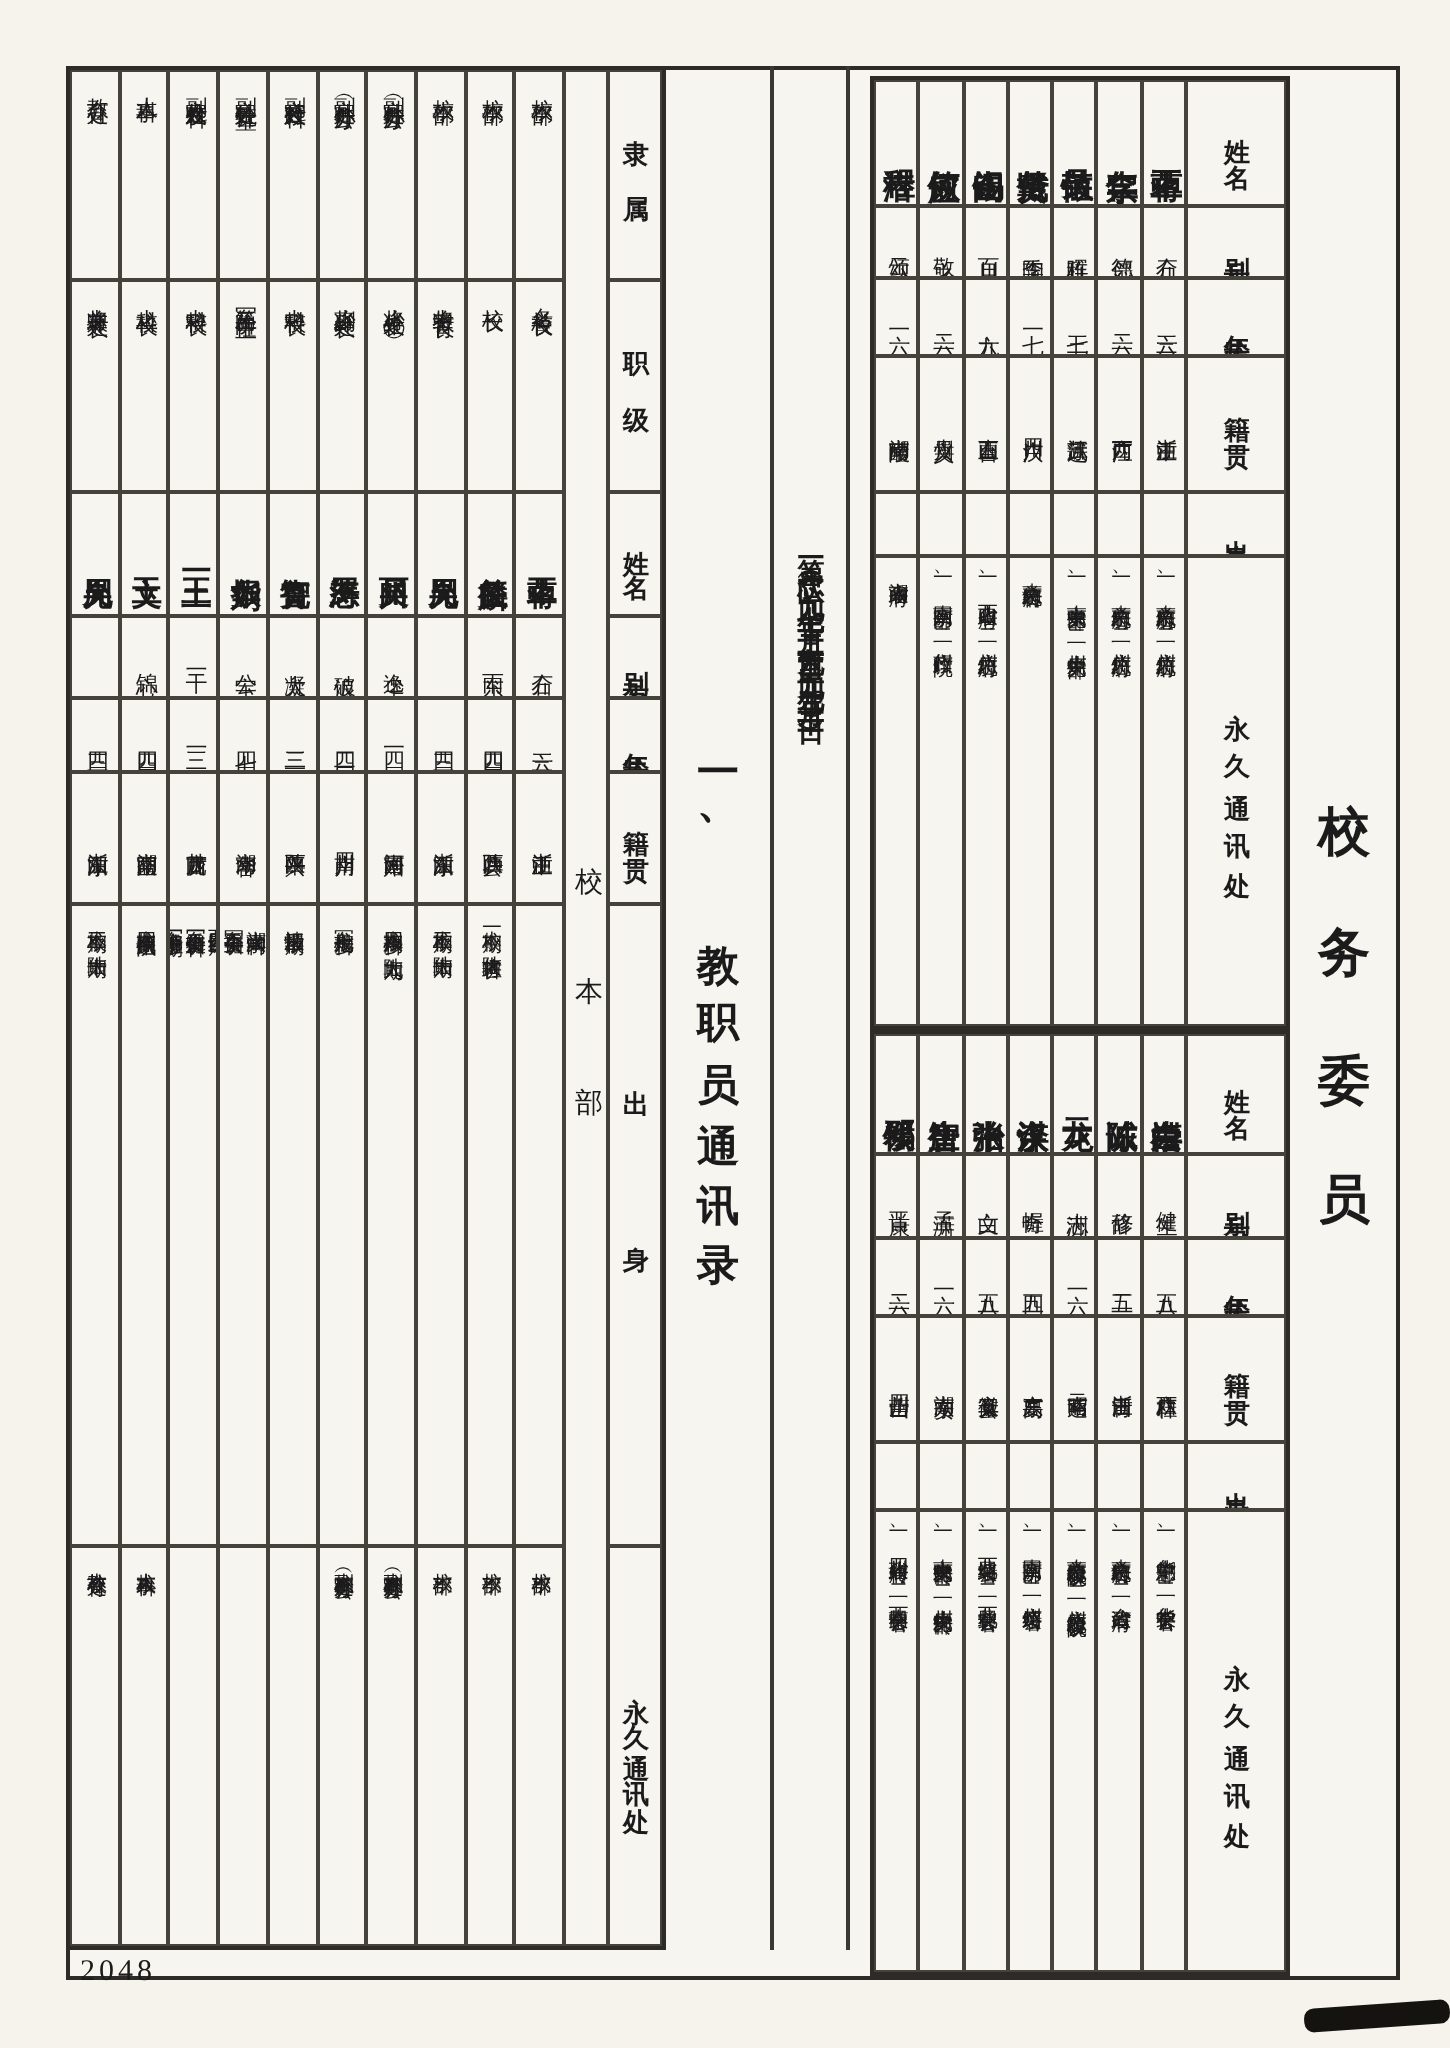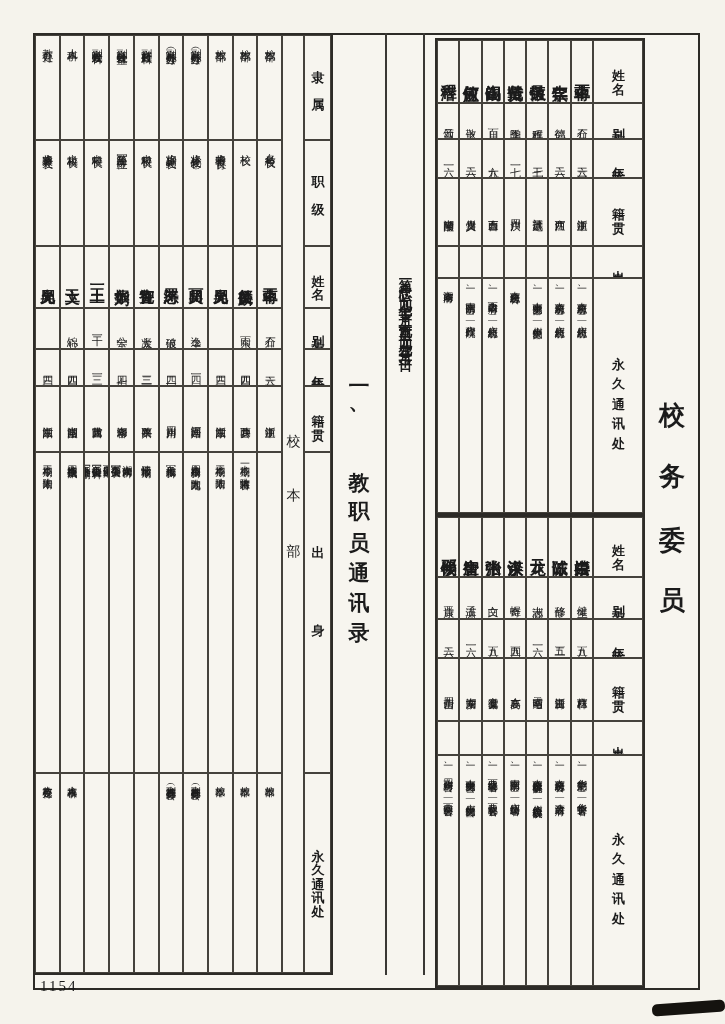--- a/index.html
+++ b/index.html
@@ -611,16 +611,16 @@
     </div>
     <div class="cell c-top" style="grid-area: 6 / 8;">
       <span class="vtext f-xs">一、四川省政府转　二、西南长官公署</span>
     </div>
   </div>
 
 <div class="abs titlecol" style="left:646px;top:33px;width:52px;height:942px;">
   <span class="vtext" style="font-size:26px;font-weight:700;letter-spacing:62px;">校务委员</span>
 </div>
 
-<div class="abs" style="left:40px;top:978px;font-size:15px;letter-spacing:2px;">1154</div>
+<div class="abs" style="left:40px;top:978px;font-size:15px;letter-spacing:2px;">2048</div>
 
 <div class="abs" style="left:652px;top:1002px;width:73px;height:12px;background:#15130f;
             border-radius:5px;transform:rotate(-4deg);"></div>
 
 </body></html>

